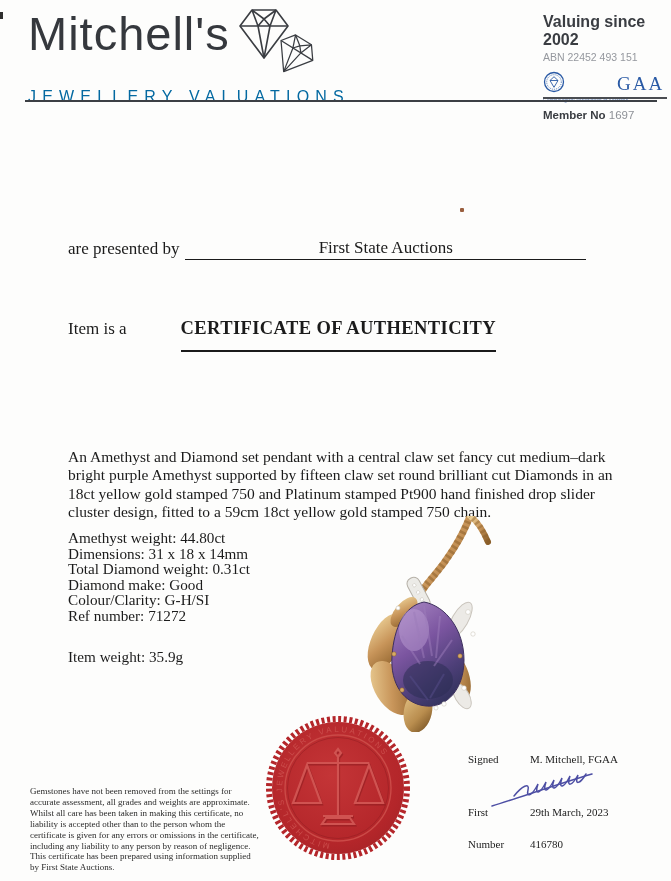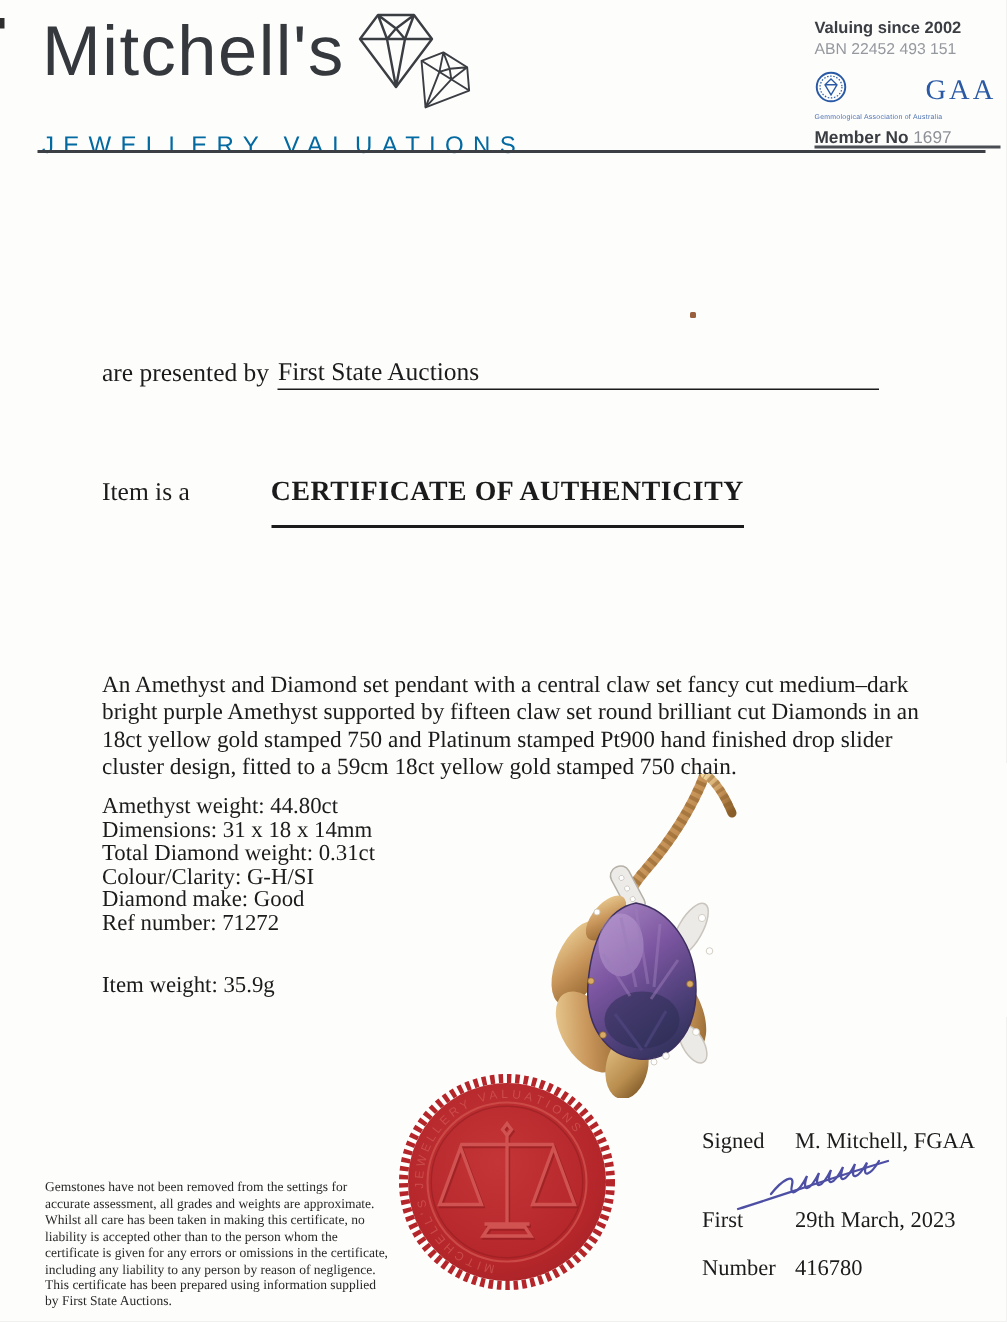--- a/index.html
+++ b/index.html
@@ -15,59 +15,59 @@
     font-family:"Liberation Sans",sans-serif;font-weight:400;
     font-size:47px;line-height:1;color:#35383d;letter-spacing:1px;
   }
   .brand-diamonds{margin-left:2px;margin-top:-4px;}
   .brand-sub{
     font-family:"Liberation Sans",sans-serif;font-size:16px;color:#0369a1;
     letter-spacing:6.2px;margin-top:8px;white-space:nowrap;
   }
   .gaa-block{position:absolute;left:543px;top:13px;width:125px;
     font-family:"Liberation Sans",sans-serif;}
-  .valuing{font-size:11px;font-weight:bold;color:#3a3d42;}
+  .valuing{font-size:16px;font-weight:bold;color:#3a3d42;}
   .abn{font-size:10.5px;color:#95989e;margin-top:2px;}
   .gaa-row{display:flex;align-items:center;margin-top:8px;gap:48px;}
   .gaa-acronym{font-family:"Liberation Serif",serif;font-size:19px;color:#2a5aa5;
     letter-spacing:2px;margin-left:4px;}
   .gaa-full{font-size:4.6px;color:#4a6fae;margin-top:1px;letter-spacing:.2px;}
   .member-row{margin-top:6px;font-size:11.5px;}
   .member-label{font-weight:bold;color:#3a3d42;}
   .member-number{color:#8d9096;}
   .member-underline{position:absolute;left:543px;top:97px;width:124px;height:1.6px;background:#4a4d52;}
   .main-rule{position:absolute;left:25px;top:100px;width:632px;height:2px;background:#3c3f44;}
   
   .edge-mark{position:absolute;left:0;top:12px;width:3px;height:7px;background:#2e2e2e;}
   .speck{position:absolute;left:460px;top:208px;width:4px;height:4px;background:#9a5f3f;border-radius:1px;}
   
   .presented-block{position:absolute;left:68px;top:236px;width:518px;
     font-size:17px;line-height:23px;}
   .presented-row{display:flex;align-items:flex-end;}
   .presented-label{white-space:nowrap;}
-  .fill-line{flex:1;border-bottom:1.7px solid #1b1b1b;text-align:left;
+  .fill-line{flex:1;border-bottom:1.7px solid #1b1b1b;text-align:center;
     margin-left:6px;padding-bottom:0;}
   
   .title-block{position:absolute;left:68px;top:318px;display:flex;align-items:baseline;font-size:17px;}
   .cert-title{font-weight:bold;font-size:18.5px;letter-spacing:.4px;
     border-bottom:2px solid #1b1b1b;margin-left:54px;padding-bottom:11px;}
   
   .description{position:absolute;left:68px;top:448px;width:560px;
     font-size:15.5px;line-height:18.4px;}
   .specs{position:absolute;left:68px;top:530px;font-size:15.2px;line-height:15.6px;}
   .item-weight{position:absolute;left:68px;top:648px;font-size:15.2px;}
   
   .pendant-photo{position:absolute;left:340px;top:516px;}
   
   .seal{position:absolute;left:263px;top:713px;}
   
   .disclaimer{position:absolute;left:30px;top:786px;width:229px;
     font-size:9px;line-height:10.9px;color:#2a2a2a;text-align:left;}
   
-  .sig-row{position:absolute;display:flex;font-size:15px;}
+  .sig-row{position:absolute;display:flex;font-size:11px;}
   .sig-row .lbl{width:62px;}
   .row-signed{left:468px;top:753px;}
   .row-date{left:468px;top:806px;}
   .row-number{left:468px;top:838px;}
   .signature-svg{position:absolute;left:488px;top:768px;}
 </style>
 </head>
 <body>
 
 <div class="page">
@@ -129,22 +129,22 @@
     <span>Item is a</span>
     <span class="cert-title">CERTIFICATE OF AUTHENTICITY</span>
   </div>
 
   <div class="description">An Amethyst and Diamond set pendant with a central claw set fancy cut medium–dark bright purple Amethyst supported by fifteen claw set round brilliant cut Diamonds in an 18ct yellow gold stamped 750 and Platinum stamped Pt900 hand finished drop slider cluster design, fitted to a 59cm 18ct yellow gold stamped 750 chain.</div>
 
   <div class="specs">
     <div>Amethyst weight: 44.80ct</div>
     <div>Dimensions: 31 x 18 x 14mm</div>
     <div>Total Diamond weight: 0.31ct</div>
+    <div>Diamond make: Good</div>
     <div>Colour/Clarity: G-H/SI</div>
-    <div>Diamond make: Good</div>
     <div>Ref number: 71272</div>
   </div>
   <div class="item-weight">Item weight: 35.9g</div>
 
   <div class="pendant-photo">
     <svg width="192" height="216" viewBox="0 0 192 216">
       <defs>
         <linearGradient id="goldG" x1="0" y1="0" x2="1" y2="1">
           <stop offset="0" stop-color="#f0d79e"></stop>
             <stop offset=".5" stop-color="#c8955a"></stop>

